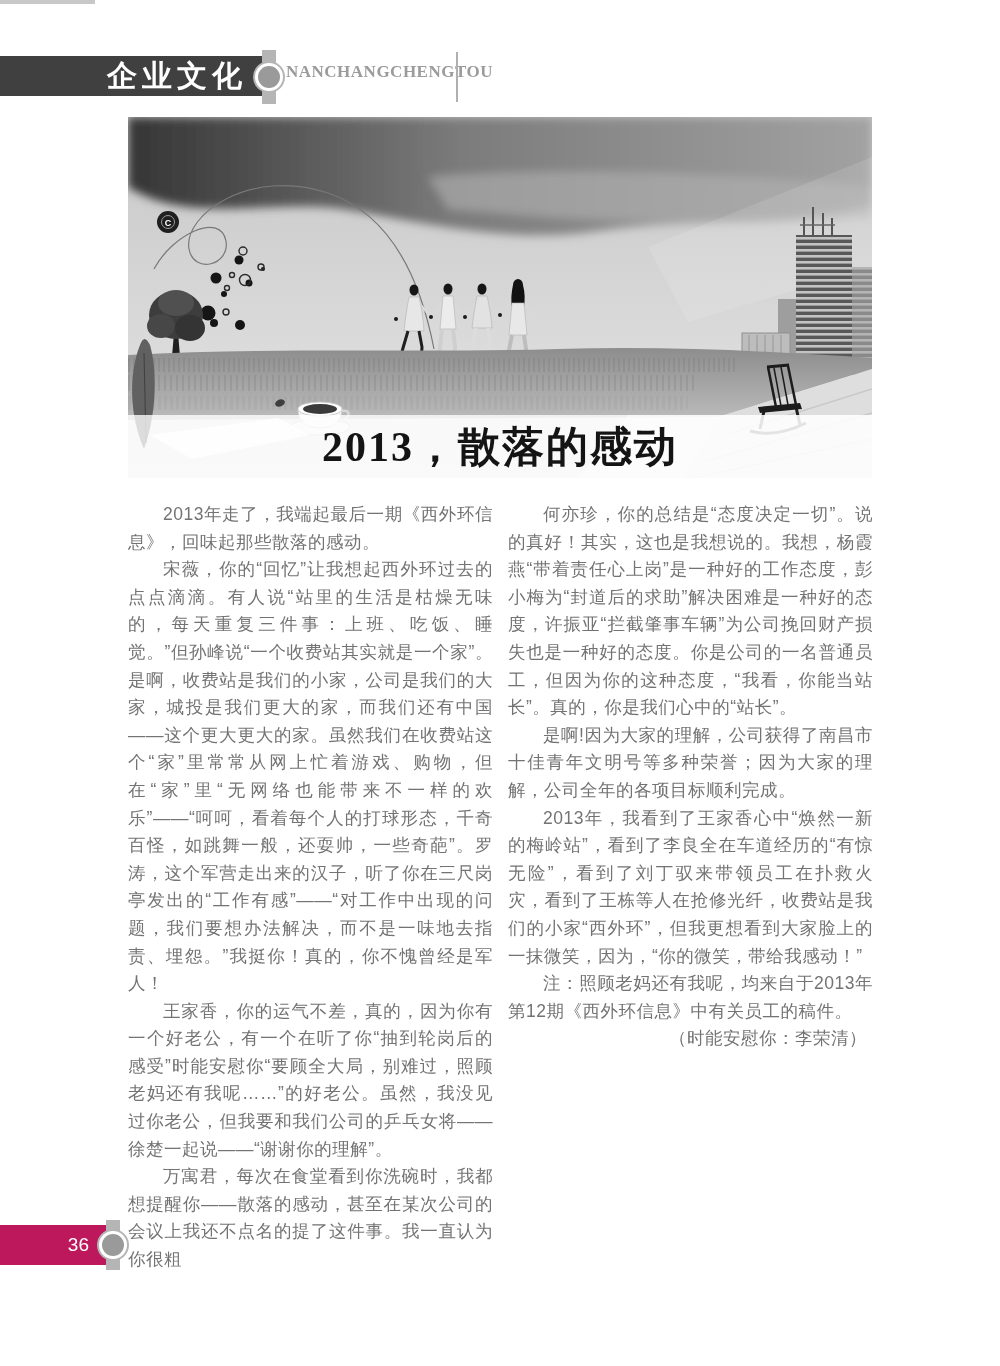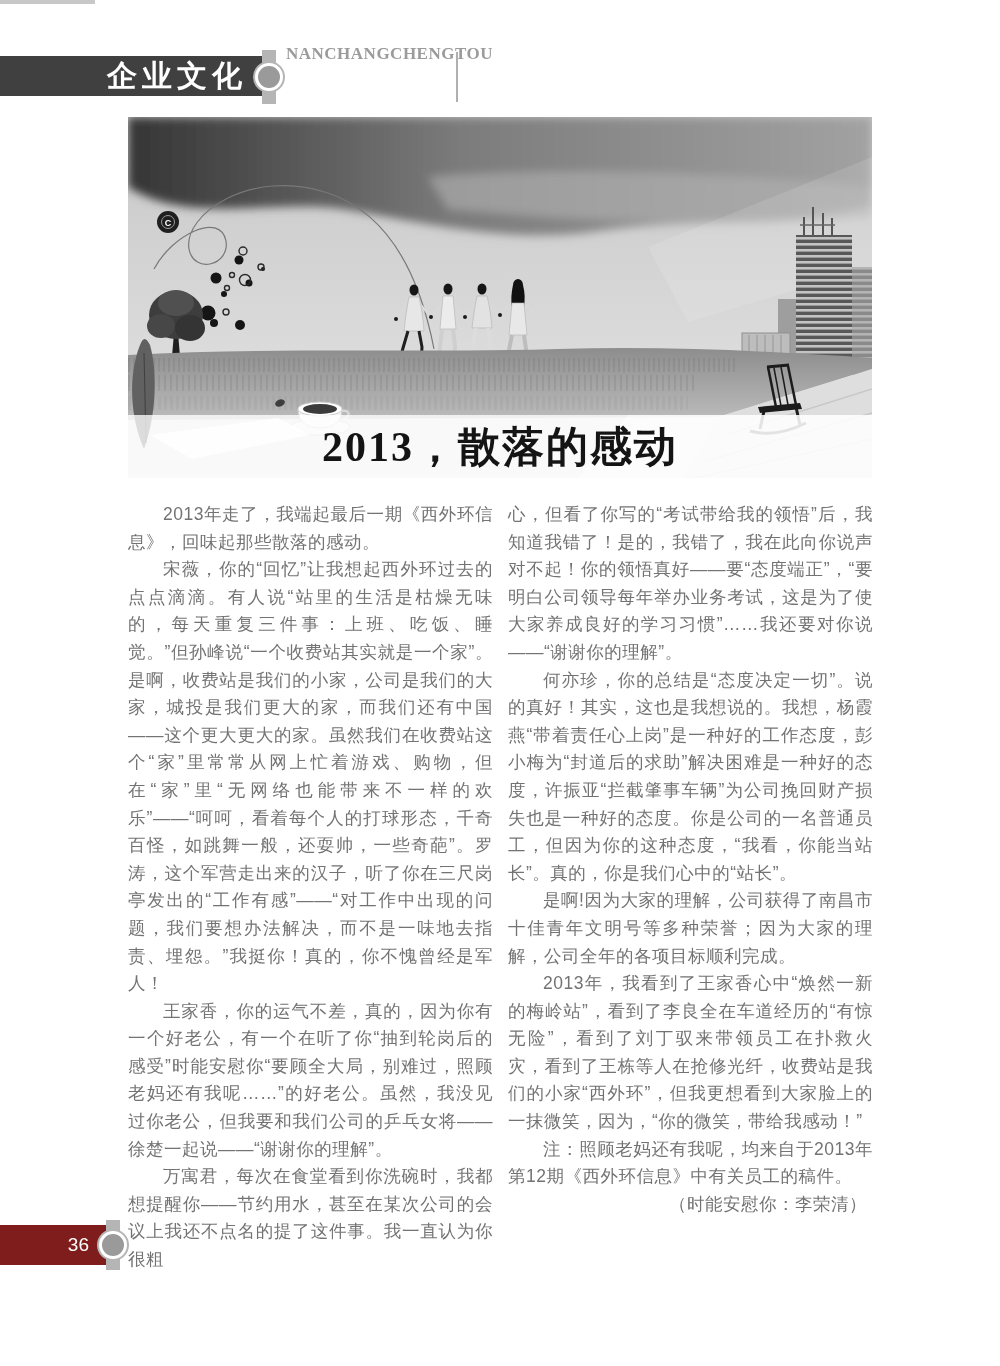--- a/index.html
+++ b/index.html
@@ -6,39 +6,39 @@
   .page{position:relative;width:1000px;height:1366px;background:#fff;overflow:hidden;
         font-family:"Liberation Sans", sans-serif;}
   
   .top-strip{position:absolute;left:0;top:0;width:95px;height:4px;background:#9a9a9a;opacity:.55;}
   .hdr-red{position:absolute;left:0;top:56px;width:263px;height:40px;background:#404040;
            display:flex;align-items:center;justify-content:flex-end;padding-right:16px;box-sizing:border-box;}
   .hdr-red span{color:#fff;font-size:30px;font-weight:bold;letter-spacing:5px;}
   .hdr-graybar{position:absolute;left:262px;top:50px;width:14px;height:54px;background:#b5b5b5;}
   .hdr-circle{position:absolute;left:255px;top:63px;width:22px;height:22px;border-radius:50%;
               background:#9a9a9a;border:3px solid #ffffff;box-shadow:0 0 0 2px #b5b5b5;}
-  .hdr-masthead{position:absolute;left:286px;top:44px;font-family:"Liberation Serif", serif;
+  .hdr-masthead{position:absolute;left:286px;top:62px;font-family:"Liberation Serif", serif;
                 font-size:17px;font-weight:600;color:#9b9b9b;letter-spacing:.5px;}
   .hdr-endline{position:absolute;left:456px;top:52px;width:2px;height:50px;background:#b0b0b0;}
   
   .photo{position:absolute;left:128px;top:117px;width:744px;height:361px;}
   .photo svg{display:block;}
   .article-title{position:absolute;left:128px;top:415px;width:744px;height:63px;
                  display:flex;align-items:center;justify-content:center;
                  font-family:"Liberation Serif", serif;font-weight:700;font-size:42px;
                  color:#141414;letter-spacing:2px;}
   
   .col{position:absolute;top:501px;width:365px;color:#737373;}
   .col-left{left:128px;}
   .col-right{left:508px;}
   .col p{margin:0;font-size:17.5px;line-height:27.6px;text-align:justify;letter-spacing:.5px;}
   .col p.indent{text-indent:2em;}
   .byline{text-align:right !important;padding-right:6px;}
   
-  .ftr-red{position:absolute;left:0;top:1225px;width:107px;height:40px;background:#7f1d1d;
+  .ftr-red{position:absolute;left:0;top:1225px;width:107px;height:40px;background:#be185d;
            display:flex;align-items:center;justify-content:flex-end;padding-right:18px;box-sizing:border-box;}
   .ftr-red span{color:#fff;font-size:19px;}
   .ftr-graybar{position:absolute;left:106px;top:1220px;width:14px;height:50px;background:#b5b5b5;}
   .ftr-circle{position:absolute;left:99px;top:1231px;width:22px;height:22px;border-radius:50%;
               background:#9a9a9a;border:3px solid #ffffff;box-shadow:0 0 0 2px #b5b5b5;}
 </style>
 </head>
 <body>
 
 <div class="page">
@@ -242,25 +242,24 @@
       </g>
     </svg>
   </div>
 
   <div class="article-title">2013，散落的感动</div>
 
   <div class="col col-left">
     <p class="indent">2013年走了，我端起最后一期《西外环信息》，回味起那些散落的感动。</p>
     <p class="indent">宋薇，你的“回忆”让我想起西外环过去的点点滴滴。有人说“站里的生活是枯燥无味的，每天重复三件事：上班、吃饭、睡觉。”但孙峰说“一个收费站其实就是一个家”。是啊，收费站是我们的小家，公司是我们的大家，城投是我们更大的家，而我们还有中国——这个更大更大的家。虽然我们在收费站这个“家”里常常从网上忙着游戏、购物，但在“家”里“无网络也能带来不一样的欢乐”——“呵呵，看着每个人的打球形态，千奇百怪，如跳舞一般，还耍帅，一些奇葩”。罗涛，这个军营走出来的汉子，听了你在三尺岗亭发出的“工作有感”——“对工作中出现的问题，我们要想办法解决，而不是一味地去指责、埋怨。”我挺你！真的，你不愧曾经是军人！</p>
     <p class="indent">王家香，你的运气不差，真的，因为你有一个好老公，有一个在听了你“抽到轮岗后的感受”时能安慰你“要顾全大局，别难过，照顾老妈还有我呢……”的好老公。虽然，我没见过你老公，但我要和我们公司的乒乓女将——徐楚一起说——“谢谢你的理解”。</p>
-    <p class="indent">万寓君，每次在食堂看到你洗碗时，我都想提醒你——节约用水，甚至在某次公司的会议上我还不点名的提了这件事。我一直认为你很粗</p>
+    <p class="indent">万寓君，每次在食堂看到你洗碗时，我都想提醒你——散落的感动，甚至在某次公司的会议上我还不点名的提了这件事。我一直认为你很粗</p>
   </div>
 
   <div class="col col-right">
-    <p>心，但看了你写的“考试带给我的领悟”后，我知道我错了！是的，我错了，我在此向你说声对不起！你的领悟真好——要“态度端正”，“要明白公司领导每年举办业务考试，这是为了使大家养成良好的学习习惯”……我还要对你说——“谢谢你的理解”。</p>
     <p class="indent">何亦珍，你的总结是“态度决定一切”。说的真好！其实，这也是我想说的。我想，杨霞燕“带着责任心上岗”是一种好的工作态度，彭小梅为“封道后的求助”解决困难是一种好的态度，许振亚“拦截肇事车辆”为公司挽回财产损失也是一种好的态度。你是公司的一名普通员工，但因为你的这种态度，“我看，你能当站长”。真的，你是我们心中的“站长”。</p>
     <p class="indent">是啊!因为大家的理解，公司获得了南昌市十佳青年文明号等多种荣誉；因为大家的理解，公司全年的各项目标顺利完成。</p>
     <p class="indent">2013年，我看到了王家香心中“焕然一新的梅岭站”，看到了李良全在车道经历的“有惊无险”，看到了刘丁驭来带领员工在扑救火灾，看到了王栋等人在抢修光纤，收费站是我们的小家“西外环”，但我更想看到大家脸上的一抹微笑，因为，“你的微笑，带给我感动！”</p>
     <p class="indent">注：照顾老妈还有我呢，均来自于2013年第12期《西外环信息》中有关员工的稿件。</p>
     <p class="byline">（时能安慰你：李荣清）</p>
   </div>
 
   <div class="ftr-red">
     <span>36</span>
   </div>

